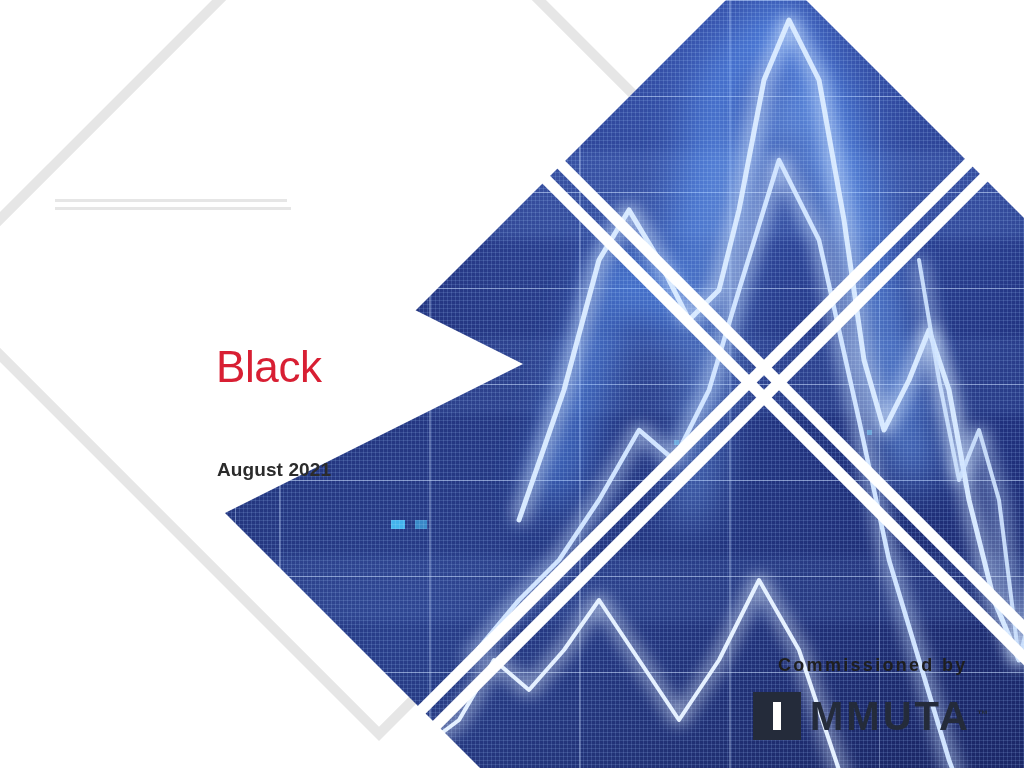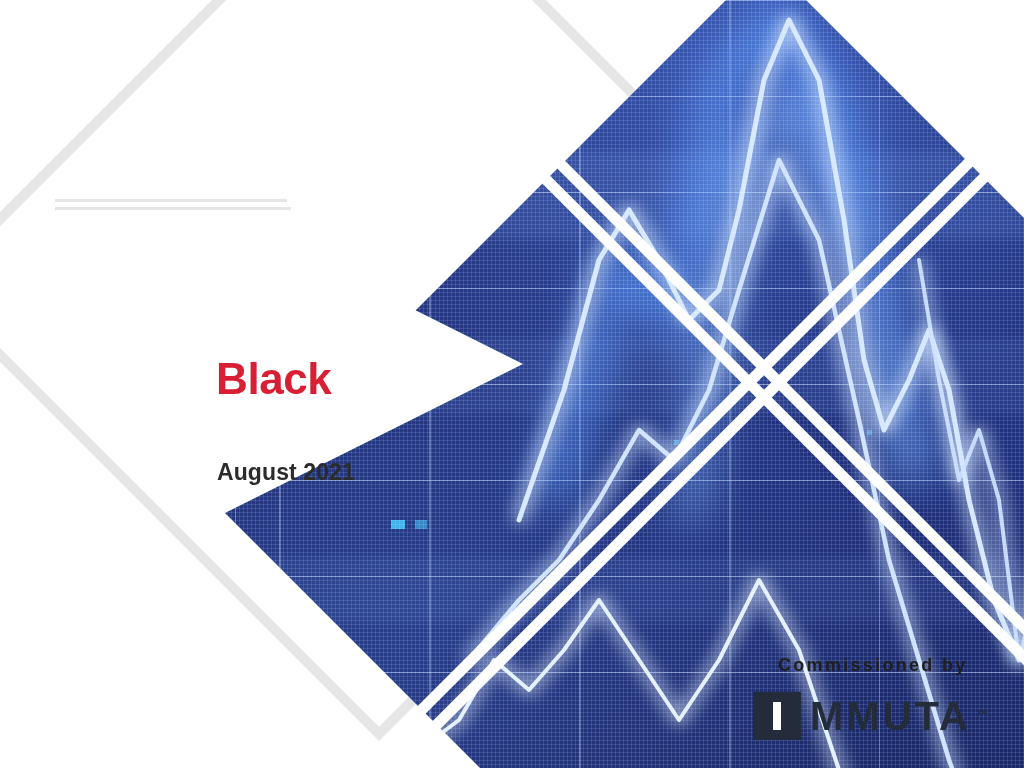--- a/index.html
+++ b/index.html
@@ -83,28 +83,28 @@
   
   .wedge{
     position:absolute;left:-6px;top:402px;width:560px;height:560px;
     background:#ffffff;
     clip-path:polygon(0 0, 100% 50%, 0 100%);
     transform:translate(-250px,-278px);
   }
 
   
   .title{
-    position:absolute;left:216px;top:356px;
-    color:#d81f33;font-weight:bold;font-size:44px;line-height:45px;
+    position:absolute;left:216px;top:344px;
+    color:#d81f33;font-weight:normal;font-size:44px;line-height:45px;
     letter-spacing:-0.4px;
   }
   .title span{display:block;}
   .subtitle{
     position:absolute;left:217px;top:459px;
-    color:#2b2b2b;font-weight:bold;font-size:23px;letter-spacing:.1px;
+    color:#2b2b2b;font-weight:bold;font-size:19px;letter-spacing:.1px;
   }
 
   
   .commissioned{
     position:absolute;left:778px;top:655px;
     color:#1f1f1f;font-weight:bold;font-size:18px;letter-spacing:2.3px;
   }
   .logo{position:absolute;left:740px;top:692px;display:flex;align-items:center;padding-left:13px;}
   .logo-mark{
     width:48px;height:48px;background:#242b3a;

